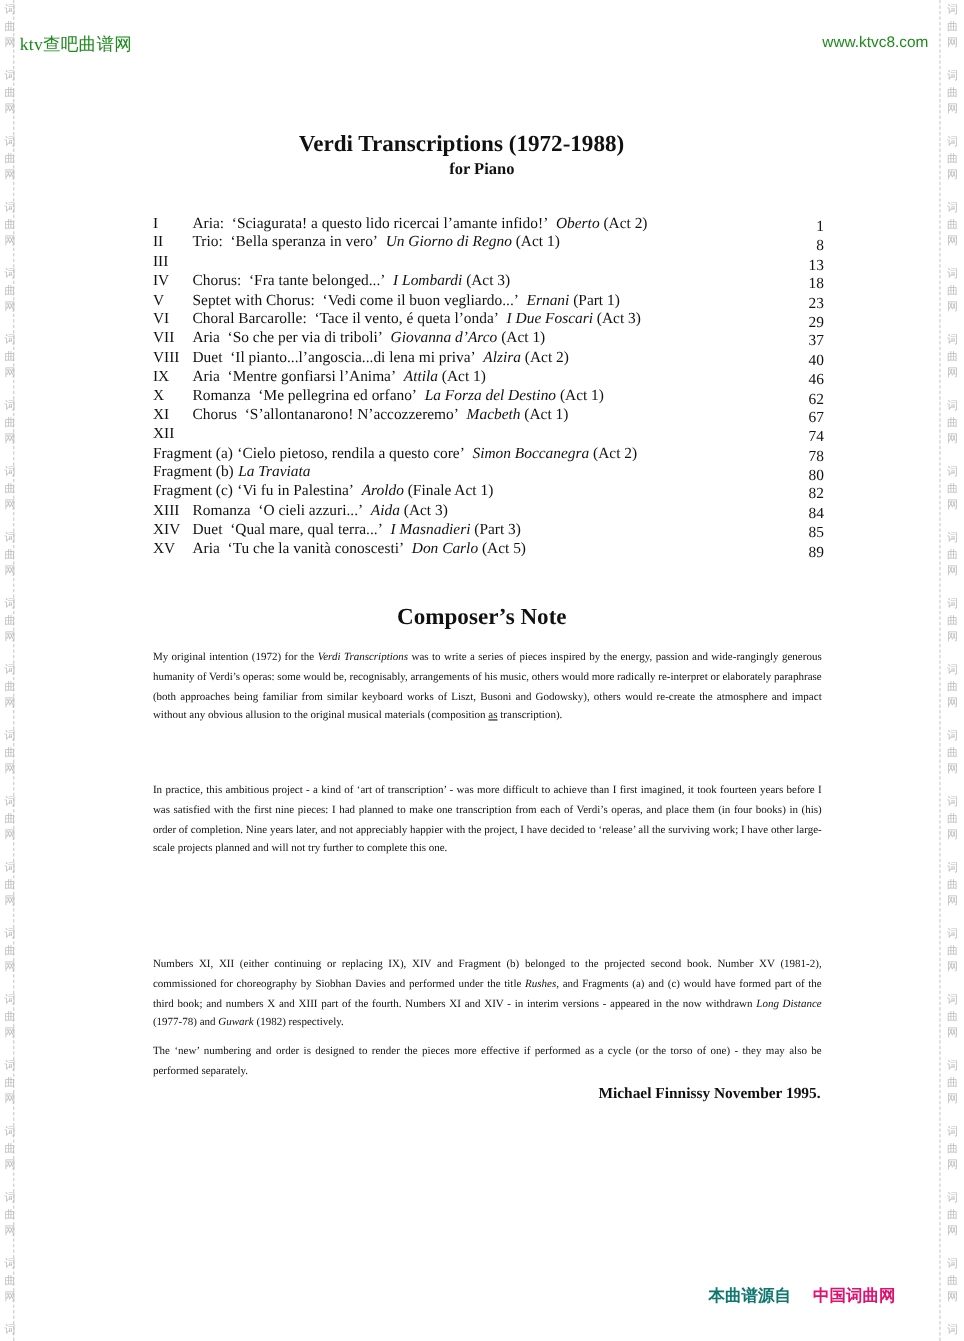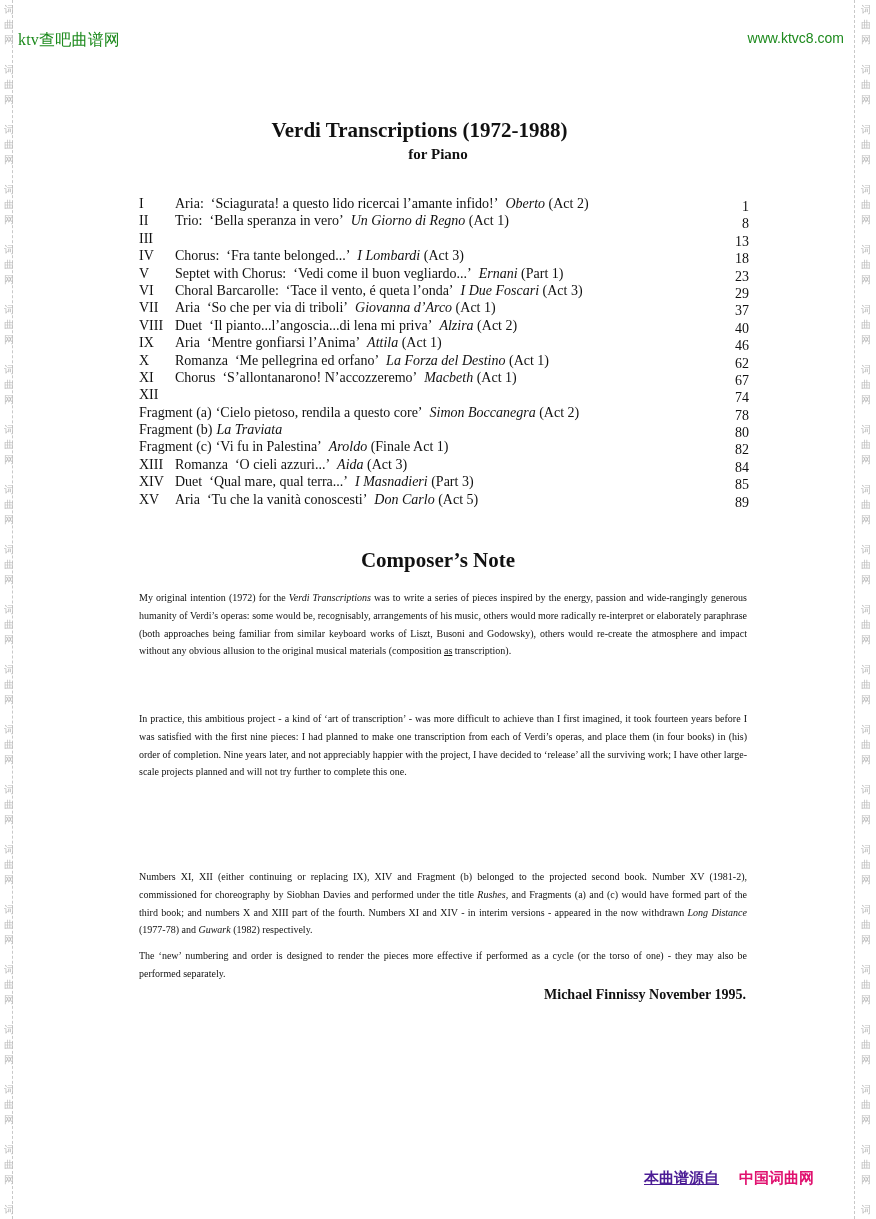--- a/index.html
+++ b/index.html
@@ -40,21 +40,21 @@
     .para { position: absolute; left: 139px; width: 608px; font-size: 10px; line-height: 17.8px; text-align: justify; }
     .p1 { top: 589px; }
     .p2 { top: 710px; }
     .p3 { top: 833px; margin-top: 35px; }
     .p4 { top: 935px; margin-top: 12px; }
     .u { text-decoration: underline; }
     .signature { position: absolute; right: 130px; top: 987px; font-weight: bold; font-size: 14px; }
 
     
     .footer { position: absolute; top: 1169px; left: 644px; font-family: "DejaVu Sans", sans-serif; font-weight: bold; font-size: 15px; }
-    .footer .src { color: #4c1d95; text-decoration: underline; }
+    .footer .src { color: #0f766e; }
     .footer .site { color: #e0116f; margin-left: 20px; }
   </style>
 </head>
 <body>
 
 <div class="wm-line left"></div>
 <div class="wm-line right"></div>
 <div class="wm-col left" id="wm-left">
     <div class="wm-group" style="top: 2px;">
       <span class="wm-char">词</span>

